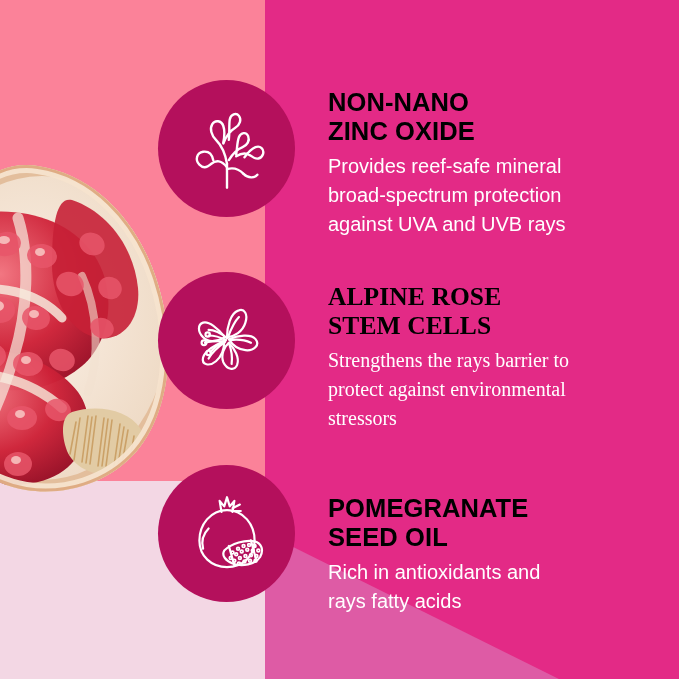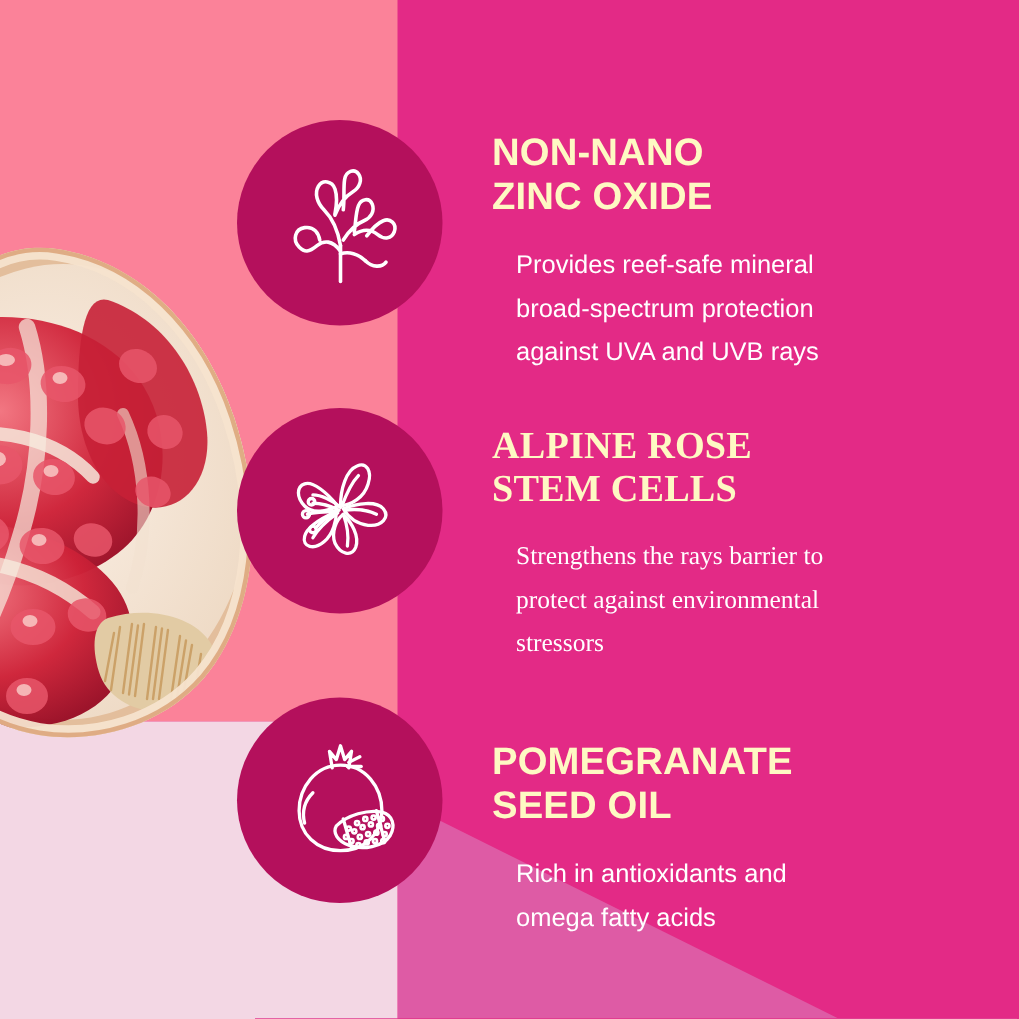--- a/index.html
+++ b/index.html
@@ -89,35 +89,35 @@
   .text-block {
     position: absolute;
     left: 328px;
     width: 300px;
   }
   .text-block-1 { top: 88px; }
   .text-block-2 { top: 282px; font-family: Liberation Serif, serif; }
   .text-block-3 { top: 494px; }
 
   .benefit-title {
-    color: #fef9c3;
+    color: #000000;
     font-weight: bold;
     font-size: 25.5px;
     line-height: 29px;
     letter-spacing: 0.1px;
     margin: 0 0 6px 0;
     text-transform: uppercase;
     white-space: pre-line;
   }
   .benefit-desc {
     color: #FFFFFF;
-    font-size: 17px;
+    font-size: 20px;
     line-height: 29px;
     font-weight: 400;
-    margin: 16px;
+    margin: 0;
     white-space: pre-line;
   }
 </style>
 </head>
 <body>
 
 <div id="poster">
 
   <div class="bg-magenta"></div>
   <div class="bg-diagonal-wedge"></div>
@@ -329,16 +329,16 @@
         <circle cx="75" cy="79" r="1.5"></circle>
           <circle cx="81" cy="79" r="1.5"></circle>
       </g>
     </svg>
   </div>
 
   <div class="text-block text-block-3">
     <h2 class="benefit-title">POMEGRANATE
 SEED OIL</h2>
     <p class="benefit-desc">Rich in antioxidants and
-omega fatty acids</p>
+rays fatty acids</p>
   </div>
 
 </div>
 
 </body></html>

